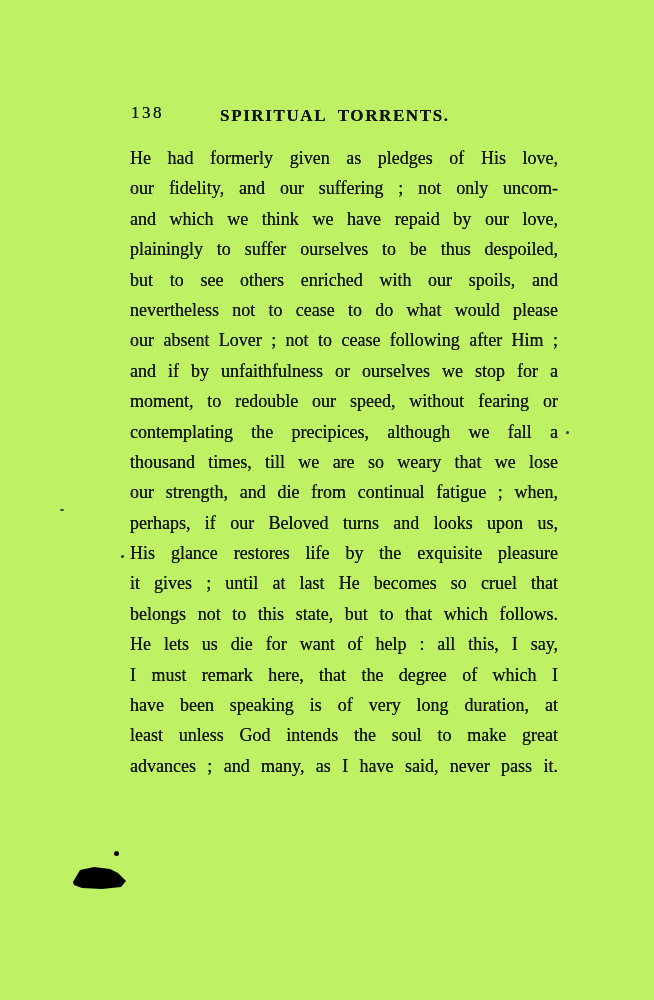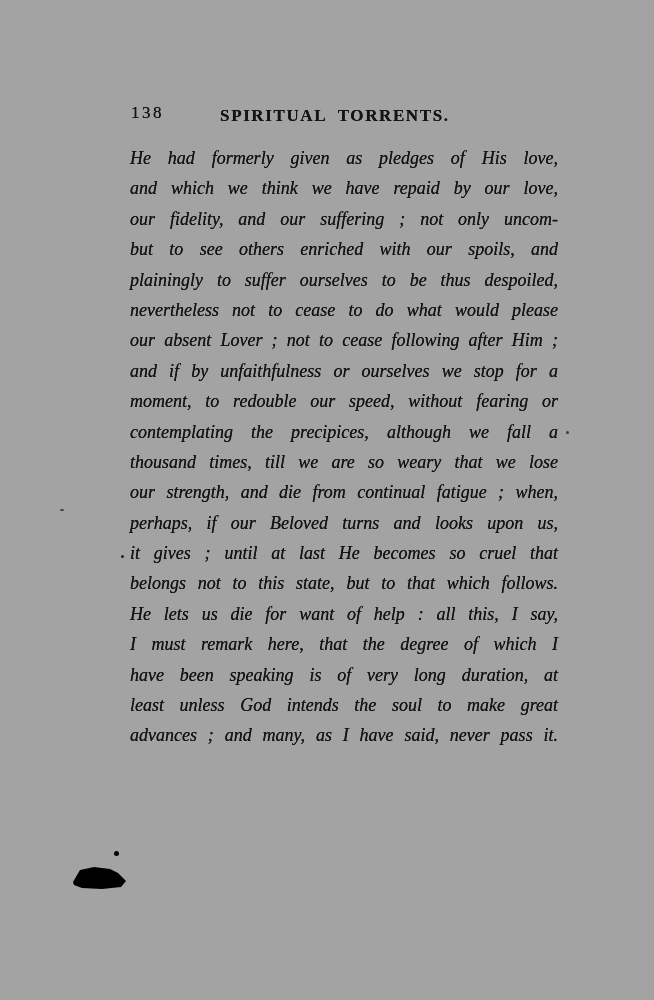--- a/index.html
+++ b/index.html
@@ -1,20 +1,20 @@
 <!DOCTYPE html>
 <html><head>
 <meta charset="utf-8">
 <style>
   html, body { margin: 0; padding: 0; background: #ffffff; }
   .page {
     position: relative;
     width: 654px;
     height: 1000px;
-    background: #a3a3a3;
+    background: #bef264;
     font-family: "Liberation Serif", serif;
     color: #141414;
     overflow: hidden;
   }
   
   .running-head {
     position: absolute;
     top: 103px;
     left: 130px;
     width: 428px;
@@ -41,21 +41,20 @@
     text-shadow: 0 0 0.4px rgba(0,0,0,0.8);
   }
   
   .text-block {
     position: absolute;
     left: 130px;
     top: 143px;
     width: 428px;
     font-size: 18px;
     text-shadow: 0 0 0.5px rgba(0,0,0,0.85);
-    font-style: italic;
   }
   .line {
     height: 30.4px;
     line-height: 30.4px;
     text-align: justify;
     text-align-last: justify;
     text-justify: inter-word;
     white-space: normal;
   }
   
@@ -95,32 +94,33 @@
 
 <div class="page">
 
   <header class="running-head">
     <span class="page-num">138</span>
     <span class="head-title">SPIRITUAL TORRENTS.</span>
   </header>
 
   <main class="text-block">
     <div class="line">He had formerly given as pledges of His love,</div>
+    <div class="line">our fidelity, and our suffering ; not only uncom-</div>
     <div class="line">and which we think we have repaid by our love,</div>
-    <div class="line">our fidelity, and our suffering ; not only uncom-</div>
+    <div class="line">plainingly to suffer ourselves to be thus despoiled,</div>
     <div class="line">but to see others enriched with our spoils, and</div>
-    <div class="line">plainingly to suffer ourselves to be thus despoiled,</div>
     <div class="line">nevertheless not to cease to do what would please</div>
     <div class="line">our absent Lover ; not to cease following after Him ;</div>
     <div class="line">and if by unfaithfulness or ourselves we stop for a</div>
     <div class="line">moment, to redouble our speed, without fearing or</div>
     <div class="line">contemplating the precipices, although we fall a</div>
     <div class="line">thousand times, till we are so weary that we lose</div>
     <div class="line">our strength, and die from continual fatigue ; when,</div>
     <div class="line">perhaps, if our Beloved turns and looks upon us,</div>
+    <div class="line">His glance restores life by the exquisite pleasure</div>
     <div class="line">it gives ; until at last He becomes so cruel that</div>
     <div class="line">belongs not to this state, but to that which follows.</div>
     <div class="line">He lets us die for want of help : all this, I say,</div>
     <div class="line">I must remark here, that the degree of which I</div>
     <div class="line">have been speaking is of very long duration, at</div>
     <div class="line">least unless God intends the soul to make great</div>
     <div class="line">advances ; and many, as I have said, never pass it.</div>
   </main>
 
   <span class="artifact dot-margin"></span>

